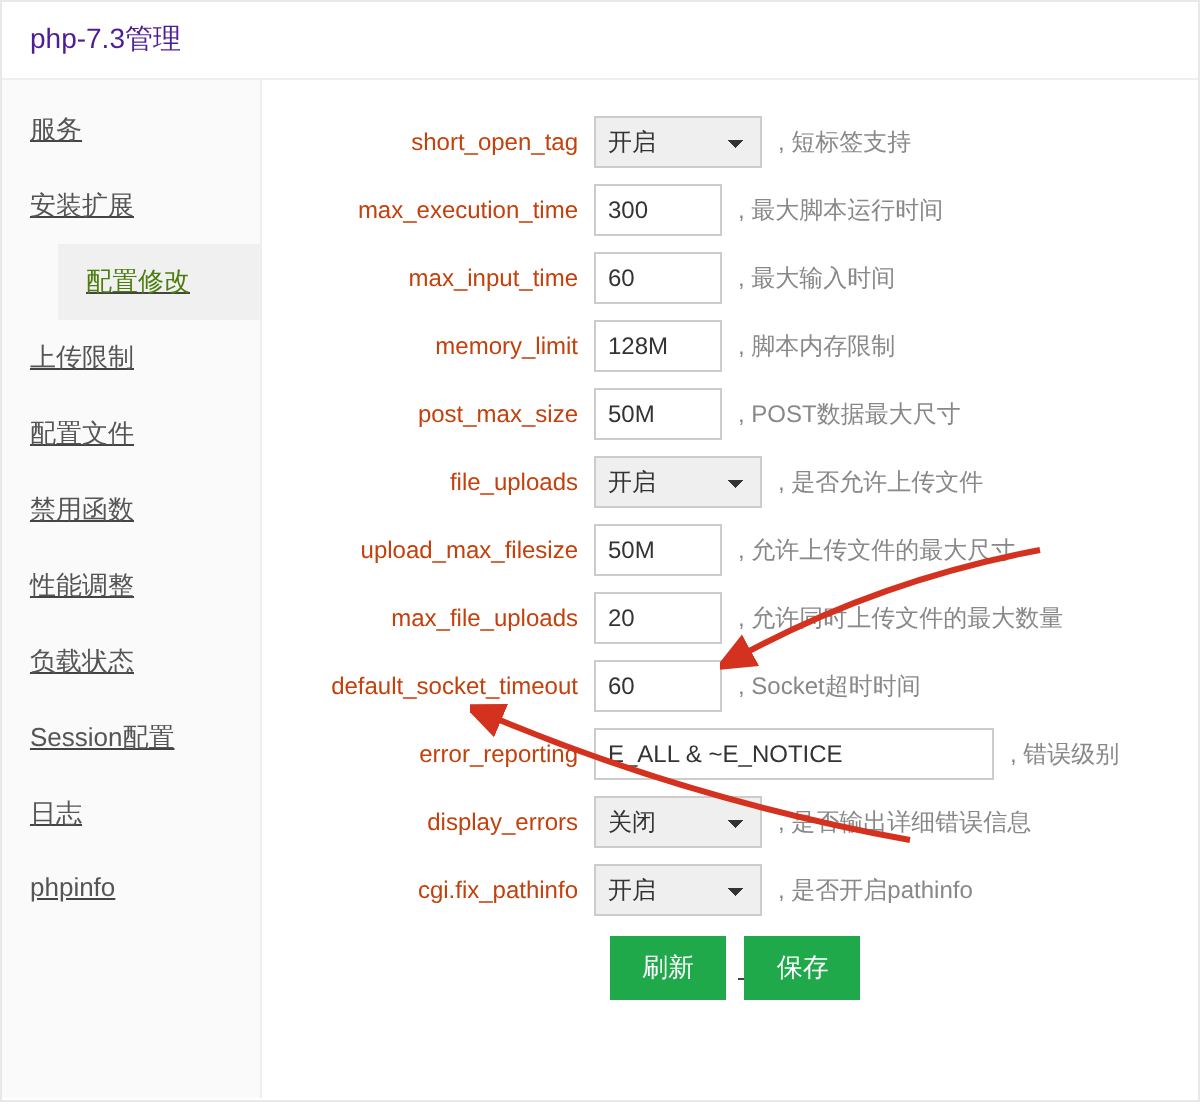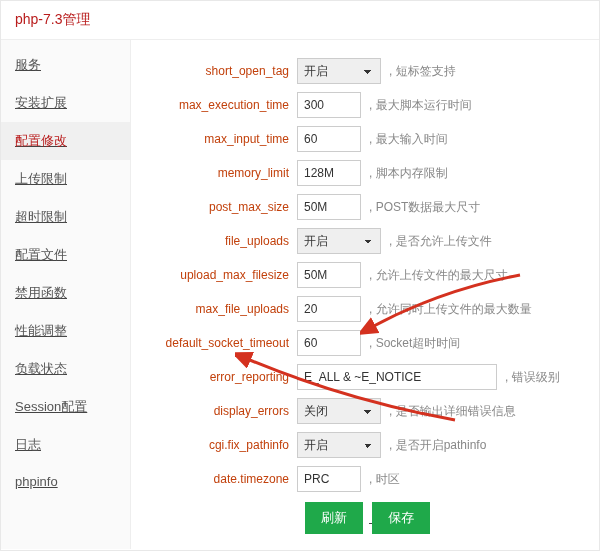--- a/index.html
+++ b/index.html
@@ -16,21 +16,21 @@
   }
   .panel {
     border: 1px solid #e8e8e8;
     height: 551px;
     position: relative;
   }
   .header {
     padding: 10px 14px;
     border-bottom: 1px solid #eee;
     font-size: 14px;
-    color: #b91c1c;
+    color: #4c1d95;
   }
   .body {
     display: flex;
     height: calc(100% - 40px);
   }
   .sidebar {
     width: 130px;
     background: #fafafa;
     border-right: 1px solid #eee;
     padding-top: 6px;
@@ -38,21 +38,22 @@
     text-decoration: underline;
   }
   .sidebar-item {
     padding: 10px 14px;
     color: #555;
     font-size: 13px;
     cursor: pointer;
   }
   .sidebar-item.active {
     background: #f0f0f0;
-    color: #b91c1c;
+    color: #4d7c0f;
+    margin-left: 28px;
   }
   .content {
     flex: 1;
     padding: 18px 10px 10px 10px;
   }
   .row {
     display: flex;
     align-items: center;
     margin-bottom: 8px;
   }
@@ -109,21 +110,20 @@
 <div class="panel">
   <div class="header">
     <span>php-7.3管理</span>
   </div>
   <div class="body">
     <div class="sidebar" id="sidebar">
         <div class="sidebar-item">服务</div>
         <div class="sidebar-item">安装扩展</div>
         <div class="sidebar-item active">配置修改</div>
         <div class="sidebar-item">上传限制</div>
-        <div class="sidebar-item">超时限制</div>
         <div class="sidebar-item">配置文件</div>
         <div class="sidebar-item">禁用函数</div>
         <div class="sidebar-item">性能调整</div>
         <div class="sidebar-item">负载状态</div>
         <div class="sidebar-item">Session配置</div>
         <div class="sidebar-item">日志</div>
         <div class="sidebar-item">phpinfo</div>
       </div>
     <div class="content">
       <div id="form-rows">
@@ -179,25 +179,20 @@
           </div>
           <div class="row">
             <div class="label">display_errors</div>
             <div class="ctrl"><select class="sb"><option>开启</option><option selected="">关闭</option></select></div>
             <span class="desc">是否输出详细错误信息</span>
           </div>
           <div class="row">
             <div class="label">cgi.fix_pathinfo</div>
             <div class="ctrl"><select class="sb"><option>开启</option><option>关闭</option></select></div>
             <span class="desc">是否开启pathinfo</span>
-          </div>
-          <div class="row">
-            <div class="label">date.timezone</div>
-            <div class="ctrl"><input class="tb short" value="PRC" style=""></div>
-            <span class="desc">时区</span>
           </div>
         </div>
       <div class="actions">
         <button class="btn">刷新</button>
         <button class="btn">保存</button>
       </div>
     </div>
   </div>
 </div>
 

